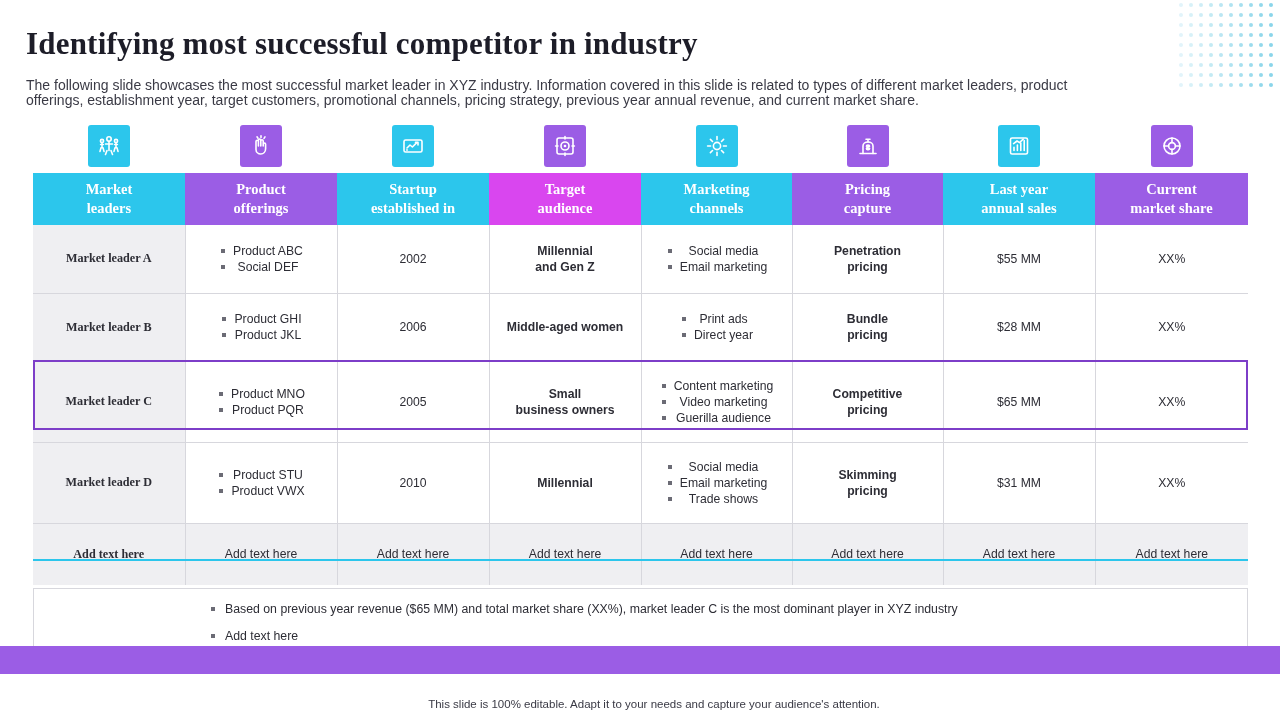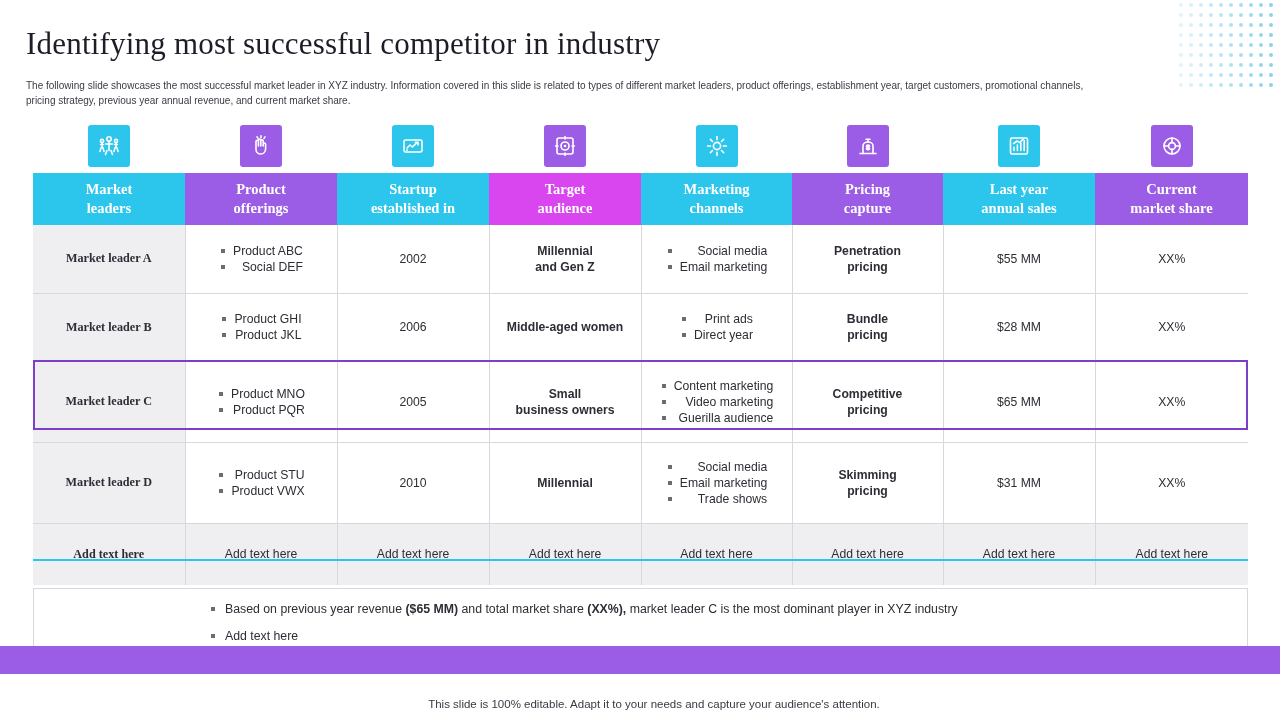--- a/index.html
+++ b/index.html
@@ -29,29 +29,29 @@
     margin: 3px;
     border-radius: 50%;
     background: #8ad5ea;
   }
 
   .title {
     position: absolute;
     left: 26px; top: 26px;
     font-family: "Liberation Serif", serif;
     font-size: 31px;
-    font-weight: normal;
+    font-weight: bold;
     color: #1d1d28;
     letter-spacing: 0.2px;
   }
   .subtitle {
     position: absolute;
     left: 26px; top: 78px;
     width: 1060px;
-    font-size: 10px;
+    font-size: 14px;
     line-height: 15px;
     color: #3a3a45;
   }
 
   
   .iconrow {
     position: absolute;
     left: 33px; top: 125px;
     width: 1215px;
     display: flex;
@@ -108,21 +108,21 @@
     font-family: "Liberation Serif", serif;
     font-weight: bold;
     font-size: 14px;
     color: #1d1d28;
     border-right: 1px solid #d7d7dd;
   }
   tr.lastrow td { background: #efeff2; border-bottom: none; }
   tr.lastrow { height: 62px; }
   .bullets {
     display: inline-block;
-    text-align: right;
+    text-align: center;
     margin: 10px auto;
   }
   .bullets .bl {
     position: relative;
     padding-left: 14px;
     line-height: 16px;
     font-size: 12.2px;
     white-space: nowrap;
   }
   .bullets .bl:before {
@@ -183,21 +183,21 @@
     line-height: 18px;
     margin-bottom: 9px;
   }
   .keylist .kl:before {
     content: "";
     position: absolute;
     left: 3px; top: 7px;
     width: 4px; height: 4px;
     background: #6b6b75;
   }
-  .keylist b { font-weight: bold; }
+  .keylist b { font-weight: normal; }
 
   .purplebar {
     position: absolute;
     left: 0; top: 646px;
     width: 1280px; height: 28px;
     background: #9b5de5;
   }
   .footer {
     position: absolute;
     left: 0; top: 698px;

